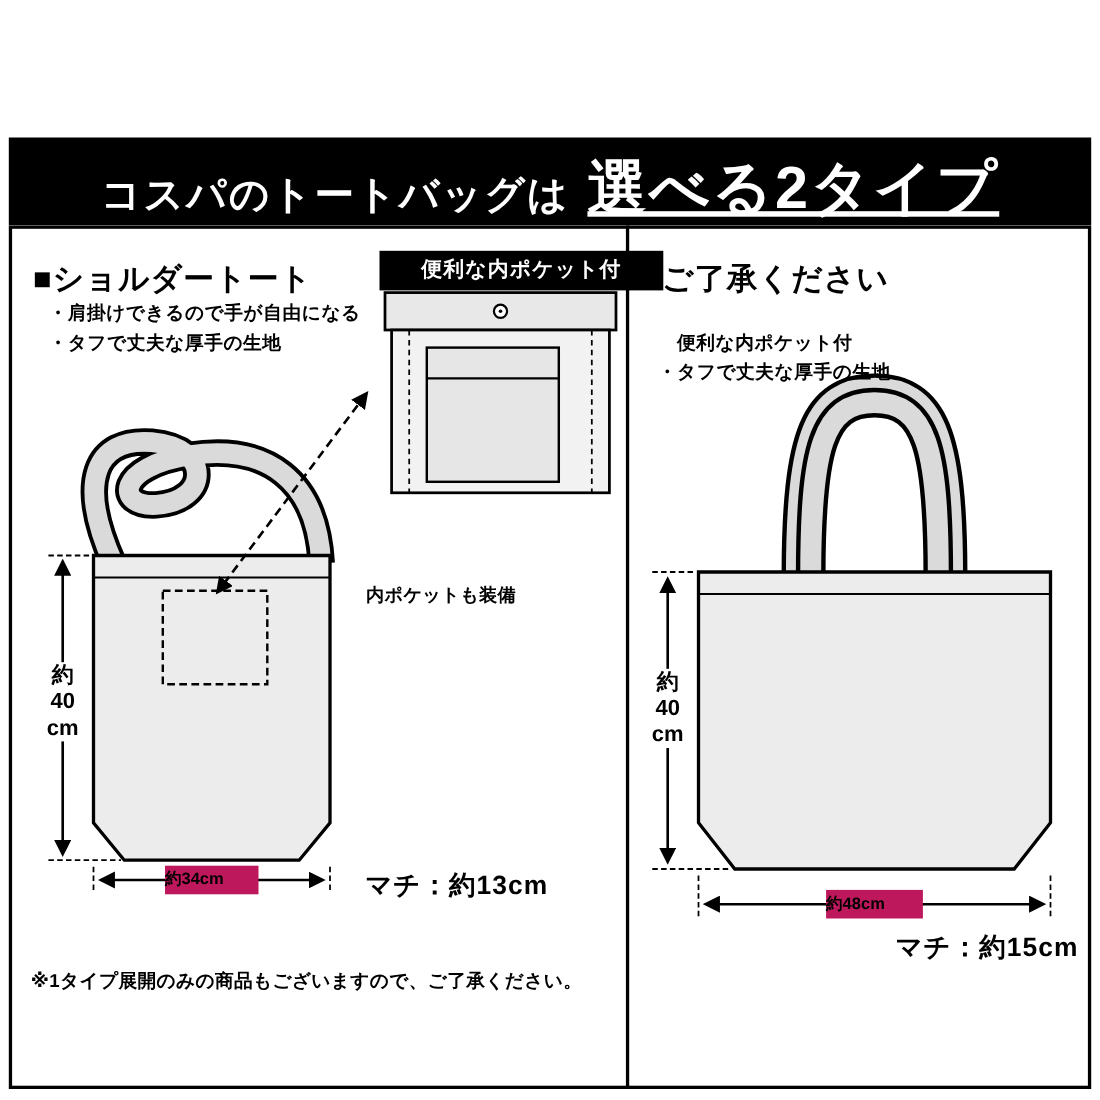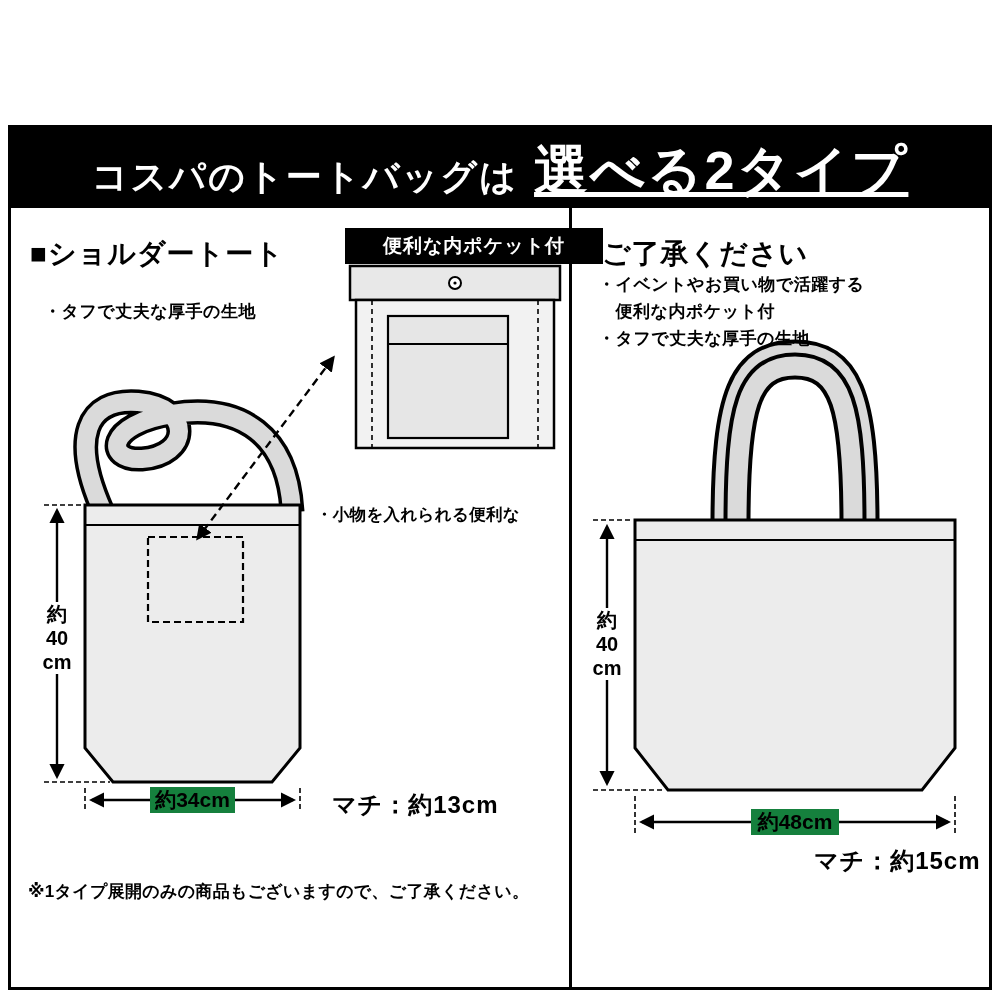--- a/index.html
+++ b/index.html
@@ -14,21 +14,21 @@
   .frame { left:8px; top:205px; width:984px; height:785px; border:3px solid #000; background:#fff; }
   .divider { left:569px; top:205px; width:3px; height:785px; background:#000; }
   .art { left:0; top:0; }
   .section-title { font-size:28px; font-weight:900; letter-spacing:1px;margin-top:14px; }
   .feature { font-size:17px; font-weight:600; line-height:27px; letter-spacing:.5px; }
   .inset-label { width:258px; height:36px; background:#000; color:#fff; font-size:19px; font-weight:800;
                  text-align:center; line-height:36px; letter-spacing:1px; }
   .note { font-size:16.5px; font-weight:600; line-height:27px; letter-spacing:.3px; }
   .dim-v { width:46px; background:#fff; text-align:center; font-size:20px; font-weight:800;
            line-height:24px; white-space:pre-line; }
-  .dim-h { background:#15803d; text-align:center; font-size:21px; font-weight:800; line-height:26px; }
+  .dim-h { background:#be185d; text-align:left; font-size:15px; font-weight:800; line-height:26px; }
   .gusset { font-size:24px; font-weight:800; letter-spacing:1px; }
   .footnote { font-size:17px; font-weight:700; letter-spacing:.3px; }
 </style>
 </head>
 <body>
 
 <div class="canvas">
 
   <div class="abs banner">
     <span class="banner-prefix">コスパのトートバッグは</span>
@@ -89,34 +89,34 @@
       <line x1="607" y1="527" x2="607" y2="783" stroke-width="2.4" marker-start="url(#ah)" marker-end="url(#ah)"></line>
       <line x1="635" y1="796" x2="635" y2="834" stroke-width="1.6" stroke-dasharray="5 3"></line>
       <line x1="955" y1="796" x2="955" y2="834" stroke-width="1.6" stroke-dasharray="5 3"></line>
       <line x1="642" y1="822" x2="948" y2="822" stroke-width="2.4" marker-start="url(#ah)" marker-end="url(#ah)"></line>
     </g>
   </svg>
 
   <div class="abs divider"></div>
 
   <div class="abs section-title" style="left:30px;top:221px">■ショルダートート</div>
+  <div class="abs feature" style="left:44px;top:271px">・肩掛けできるので手が自由になる</div>
   <div class="abs feature" style="left:44px;top:298px">・タフで丈夫な厚手の生地</div>
 
   <div class="abs inset-label" style="left:345px;top:228px">便利な内ポケット付</div>
 
-  <div class="abs note" style="left:316px;top:501px">・小物を入れられる便利な</div>
+  <div class="abs note" style="left:316px;top:528px">　内ポケットも装備</div>
 
   <div class="abs dim-v" style="left:34px;top:602px">約
 40
 cm</div>
   <div class="abs dim-h" style="left:150px;top:787px;width:85px">約34cm</div>
   <div class="abs gusset" style="left:332px;top:789px">マチ：約13cm</div>
 
   <div class="abs section-title" style="left:584px;top:221px">■ご了承ください</div>
-  <div class="abs feature" style="left:598px;top:271px">・イベントやお買い物で活躍する</div>
   <div class="abs feature" style="left:598px;top:298px">　便利な内ポケット付</div>
   <div class="abs feature" style="left:598px;top:325px">・タフで丈夫な厚手の生地</div>
 
   <div class="abs dim-v" style="left:584px;top:608px">約
 40
 cm</div>
   <div class="abs dim-h" style="left:751px;top:809px;width:88px">約48cm</div>
   <div class="abs gusset" style="left:814px;top:845px">マチ：約15cm</div>
 
   <div class="abs footnote" style="left:28px;top:880px">※1タイプ展開のみの商品もございますので、ご了承ください。</div>

